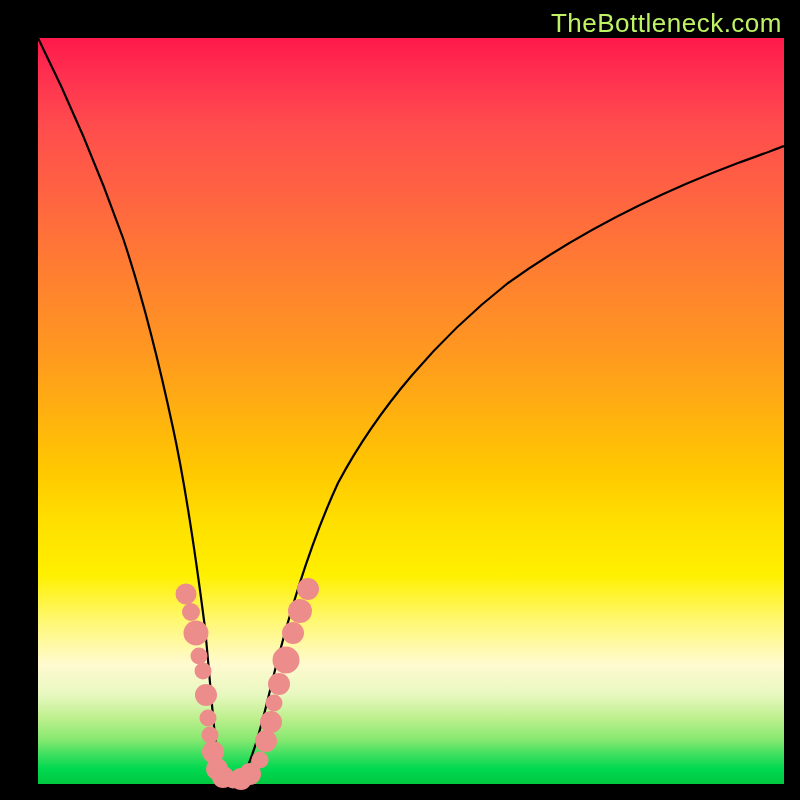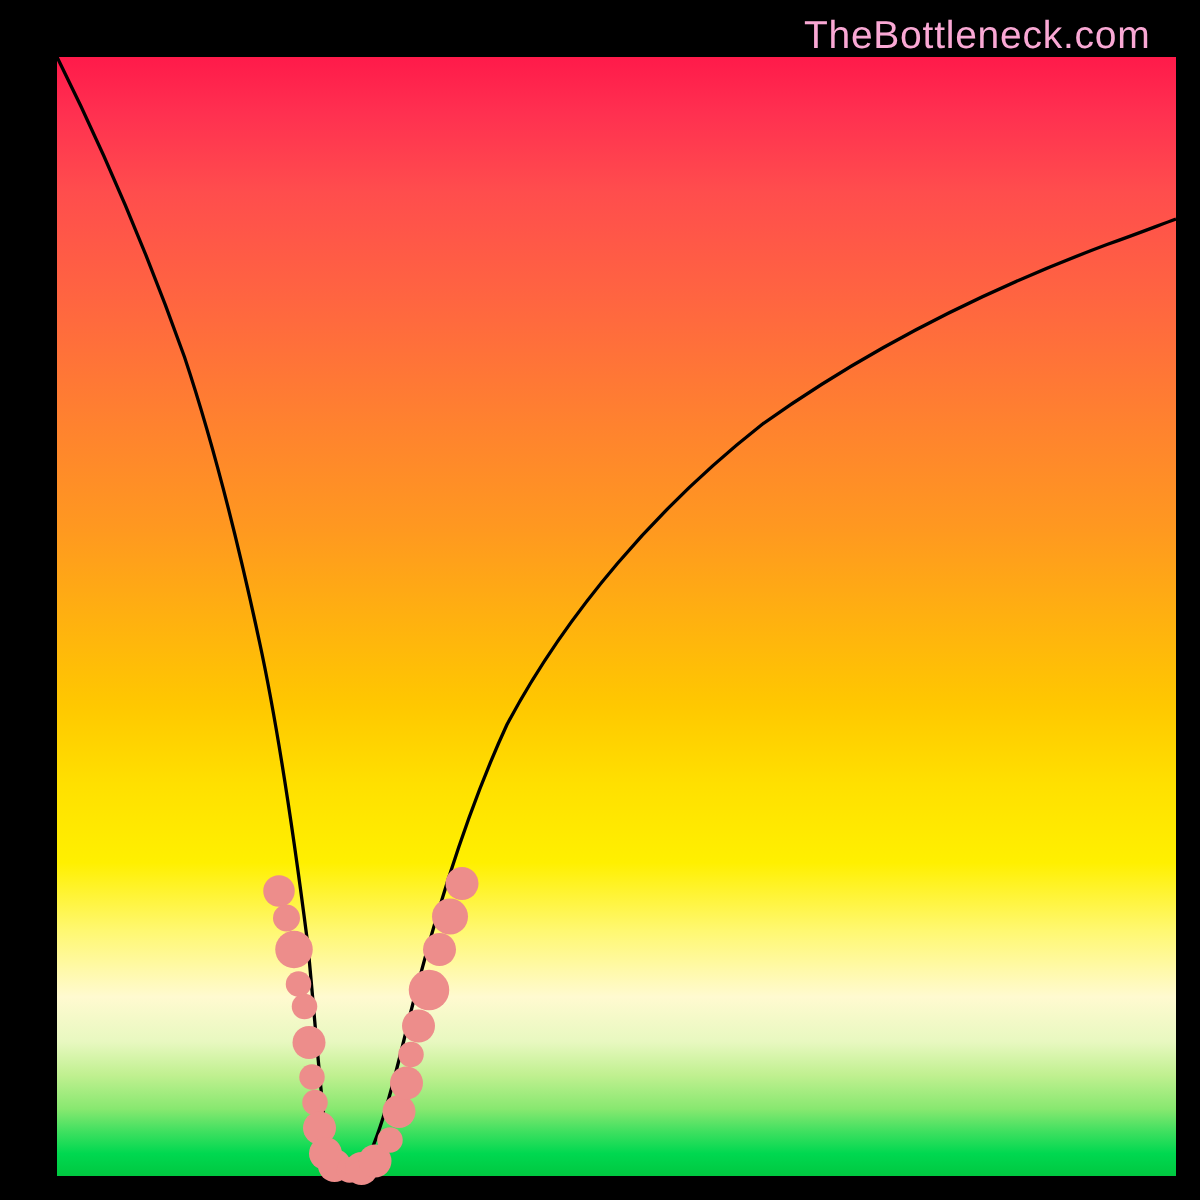--- a/index.html
+++ b/index.html
@@ -10,22 +10,22 @@
     body {
       width: 800px;
       height: 800px;
       background: #000;
       position: relative;
       font-family: Arial, sans-serif;
     }
     .watermark {
       position: absolute;
       top: 8px;
-      right: 33px;
-      color: #f9a8d4;
+      right: 18px;
+      color: #bef264;
       font-size: 26px;
       font-weight: 500;
       z-index: 10;
       letter-spacing: 0.5px;
     }
     .plot-area {
       position: absolute;
       top: 38px;
       left: 38px;
       width: 746px;

